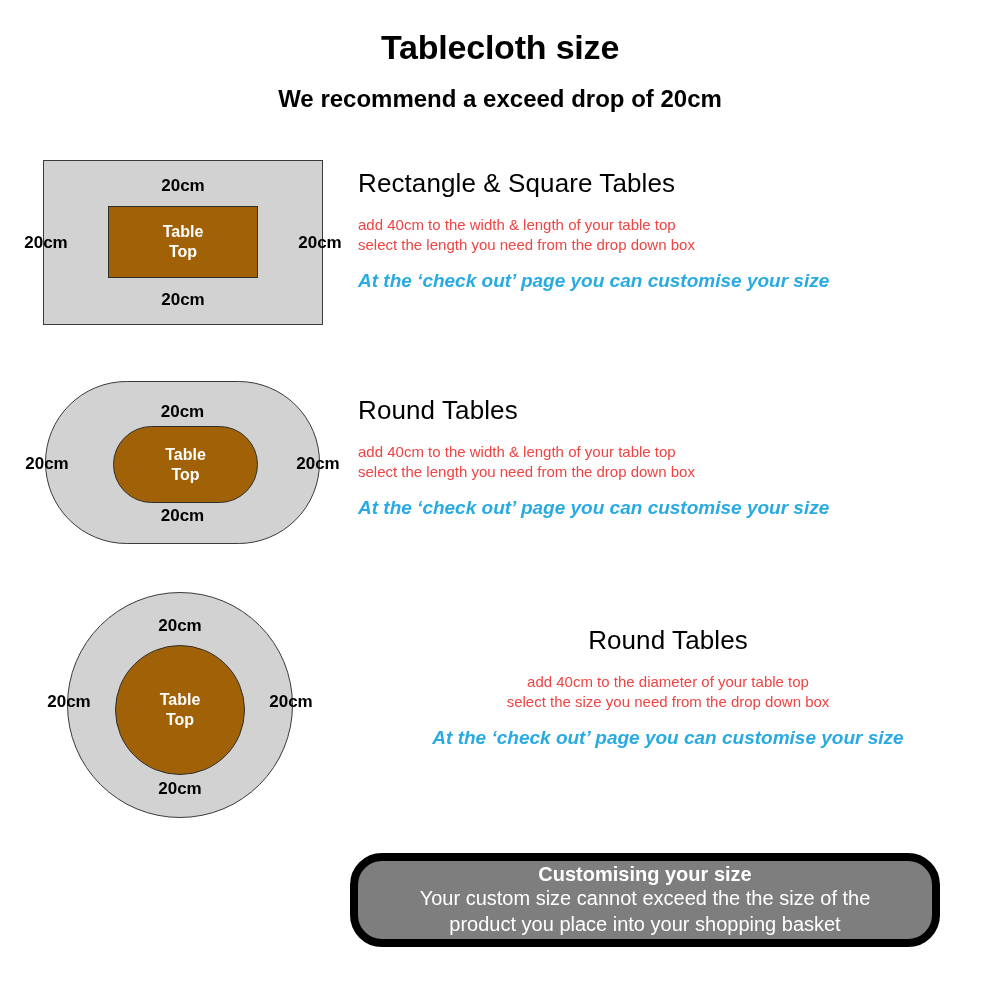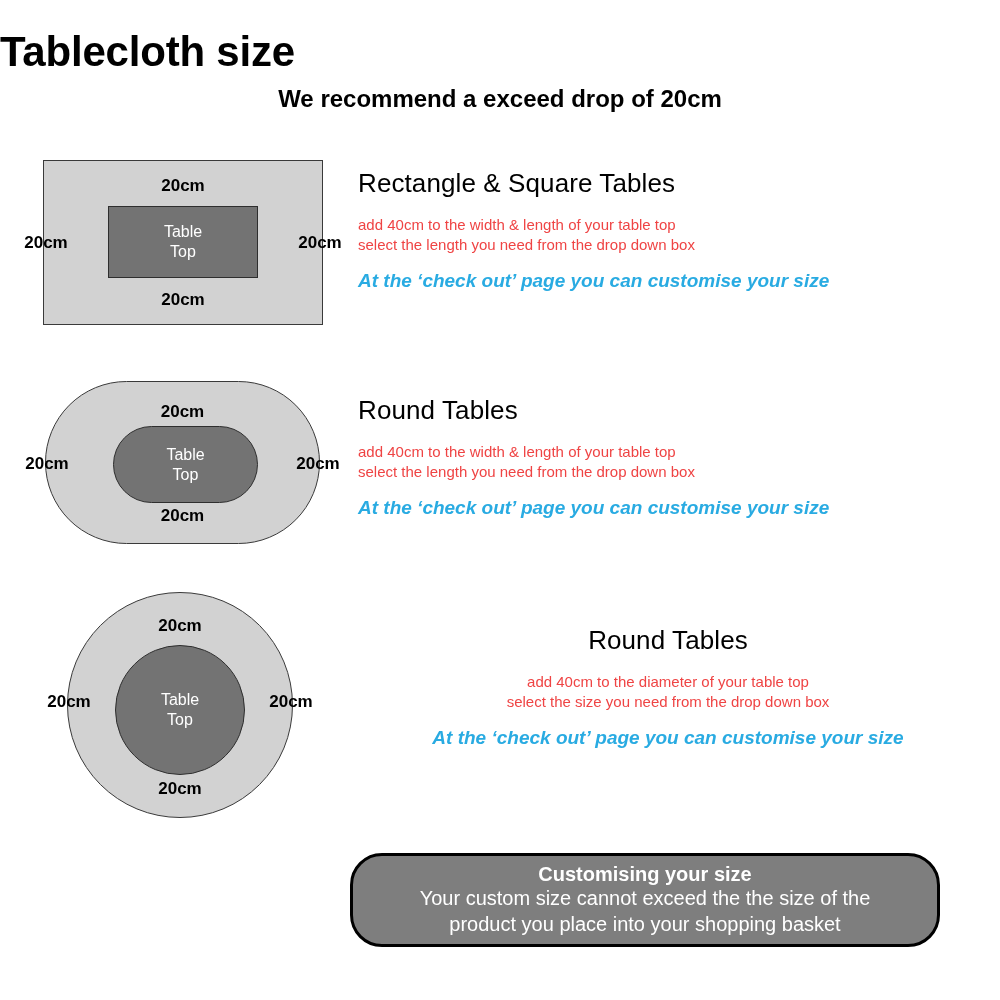--- a/index.html
+++ b/index.html
@@ -14,21 +14,22 @@
     font-family: "Liberation Sans", sans-serif;
     color: #000000;
     overflow: hidden;
   }
 
   
   .page-title {
     position: absolute;
     left: 0; top: 28px;
     width: 1000px;
-    font-size: 42px;
+    text-align: center;
+    font-size: 34px;
     font-weight: bold;
     letter-spacing: -0.2px;
   }
   .page-subtitle {
     position: absolute;
     left: 0; top: 85px;
     width: 1000px;
     text-align: center;
     font-size: 24px;
     font-weight: bold;
@@ -39,29 +40,29 @@
     position: absolute;
   }
   .outer-shape {
     position: absolute;
     background: #d2d2d2;
     border: 1.5px solid #3a3a3a;
     box-sizing: border-box;
   }
   .inner-shape {
     position: absolute;
-    background: #737373;
+    background: #a16207;
     border: 1.5px solid #2e2e2e;
     box-sizing: border-box;
     display: flex;
     flex-direction: column;
     align-items: center;
     justify-content: center;
     color: #ffffff;
-    font-weight: normal;
+    font-weight: bold;
     font-size: 16px;
     line-height: 1.22;
   }
   .inner-shape span { display: block; }
 
   .dim {
     position: absolute;
     font-size: 17px;
     font-weight: bold;
     color: #000000;
@@ -99,21 +100,21 @@
 
   
   .callout {
     position: absolute;
     left: 350px;
     top: 853px;
     width: 590px;
     height: 94px;
     box-sizing: border-box;
     background: #7e7e7e;
-    border: 3px solid #000000;
+    border: 8px solid #000000;
     border-radius: 32px;
     color: #ffffff;
     display: flex;
     flex-direction: column;
     align-items: center;
     justify-content: center;
     text-align: center;
     padding: 0 14px;
   }
   .callout-title {

